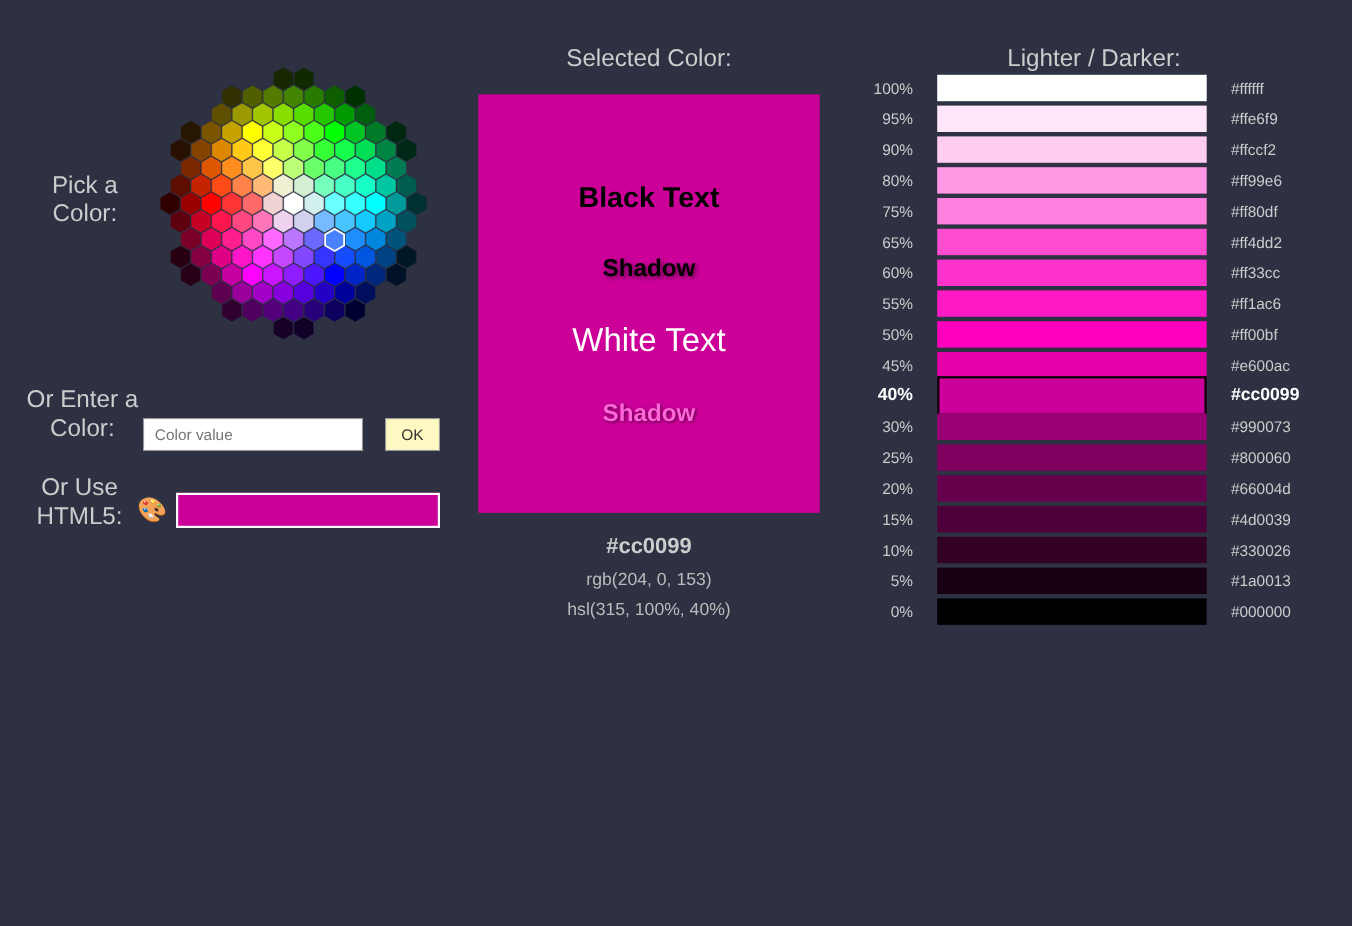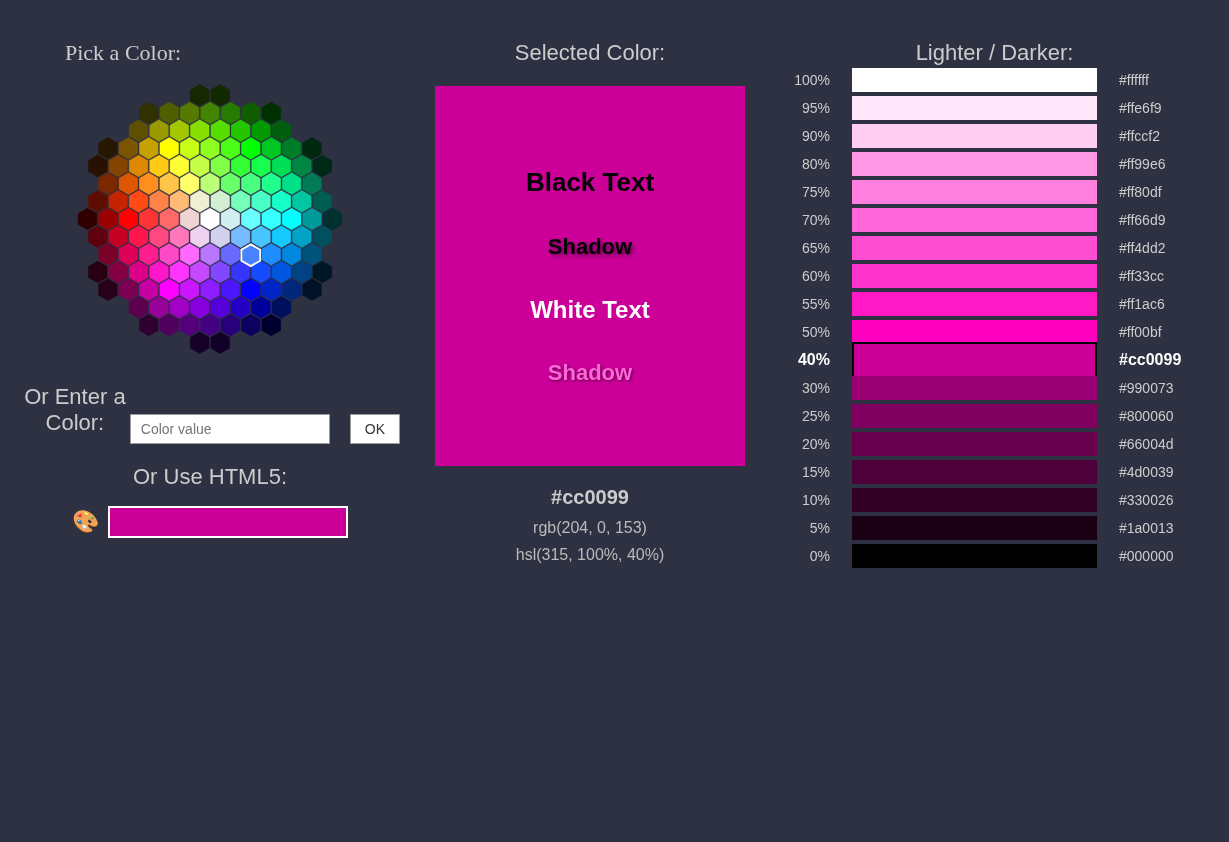--- a/index.html
+++ b/index.html
@@ -35,23 +35,21 @@
     .section-title {
       font-size: 22px;
       color: #ccc;
       margin-bottom: 8px;
       text-align: center;
     }
 
     
     .color-wheel-container {
       display: flex;
-      flex-direction: column;
-      align-items: flex-start;
-      font-family: Liberation Serif, serif;
+      align-items: center;
     }
 
     .color-wheel-svg {
       width: 290px;
       height: 290px;
     }
 
     
     .enter-color-section {
       display: flex;
@@ -69,32 +67,32 @@
     .color-input {
       background: #fff;
       border: 1px solid #999;
       color: #333;
       font-size: 14px;
       padding: 6px 10px;
       width: 200px;
     }
 
     .ok-button {
-      background: #ffffff;
+      background: #fef9c3;
       border: 1px solid #999;
       color: #333;
       font-size: 14px;
       padding: 2px 14px;
       cursor: pointer;
     }
 
     
     .html5-section {
       display: flex;
-      flex-direction: column;
+      flex-direction: row;
       align-items: center;
       width: 100%;
     }
 
     .html5-row {
       display: flex;
       align-items: center;
       gap: 8px;
       margin-top: 8px;
     }
@@ -143,22 +141,22 @@
     .black-shadow {
       color: #000;
       font-size: 22px;
       font-weight: bold;
       text-align: center;
       text-shadow: 2px 2px 4px rgba(0,0,0,0.5);
     }
 
     .white-text {
       color: #fff;
-      font-size: 24px;
-      font-weight: bold;
+      font-size: 30px;
+      font-weight: normal;
       text-align: center;
     }
 
     .white-shadow {
       color: #ff66d9;
       font-size: 22px;
       font-weight: bold;
       text-align: center;
       text-shadow: 1px 1px 3px rgba(0,0,0,0.6);
     }
@@ -462,43 +460,43 @@
           <div class="shade-percent">80%</div>
           <div class="shade-swatch" style="background: rgb(255, 153, 230);"></div>
           <div class="shade-hex">#ff99e6</div>
         </div>
         <div class="shade-row">
           <div class="shade-percent">75%</div>
           <div class="shade-swatch" style="background: rgb(255, 128, 223);"></div>
           <div class="shade-hex">#ff80df</div>
         </div>
         <div class="shade-row">
-          <div class="shade-percent">70%</div>
-          <div class="shade-swatch" style="background: rgb(255, 102, 217);"></div>
-          <div class="shade-hex">#ff66d9</div>
-        </div>
-        <div class="shade-row">
           <div class="shade-percent">65%</div>
           <div class="shade-swatch" style="background: rgb(255, 77, 210);"></div>
           <div class="shade-hex">#ff4dd2</div>
         </div>
         <div class="shade-row">
           <div class="shade-percent">60%</div>
           <div class="shade-swatch" style="background: rgb(255, 51, 204);"></div>
           <div class="shade-hex">#ff33cc</div>
         </div>
         <div class="shade-row">
           <div class="shade-percent">55%</div>
           <div class="shade-swatch" style="background: rgb(255, 26, 198);"></div>
           <div class="shade-hex">#ff1ac6</div>
         </div>
         <div class="shade-row">
           <div class="shade-percent">50%</div>
           <div class="shade-swatch" style="background: rgb(255, 0, 191);"></div>
           <div class="shade-hex">#ff00bf</div>
+        </div>
+        <div class="shade-row">
+          <div class="shade-percent">45%</div>
+          <div class="shade-swatch" style="background: rgb(230, 0, 172);"></div>
+          <div class="shade-hex">#e600ac</div>
         </div>
         <div class="shade-row current">
           <div class="shade-percent bold">40%</div>
           <div class="shade-swatch current-row" style="background: rgb(204, 0, 153); border: 2px solid rgb(0, 0, 0); height: 36px;"></div>
           <div class="shade-hex bold">#cc0099</div>
         </div>
         <div class="shade-row">
           <div class="shade-percent">30%</div>
           <div class="shade-swatch" style="background: rgb(153, 0, 115);"></div>
           <div class="shade-hex">#990073</div>

